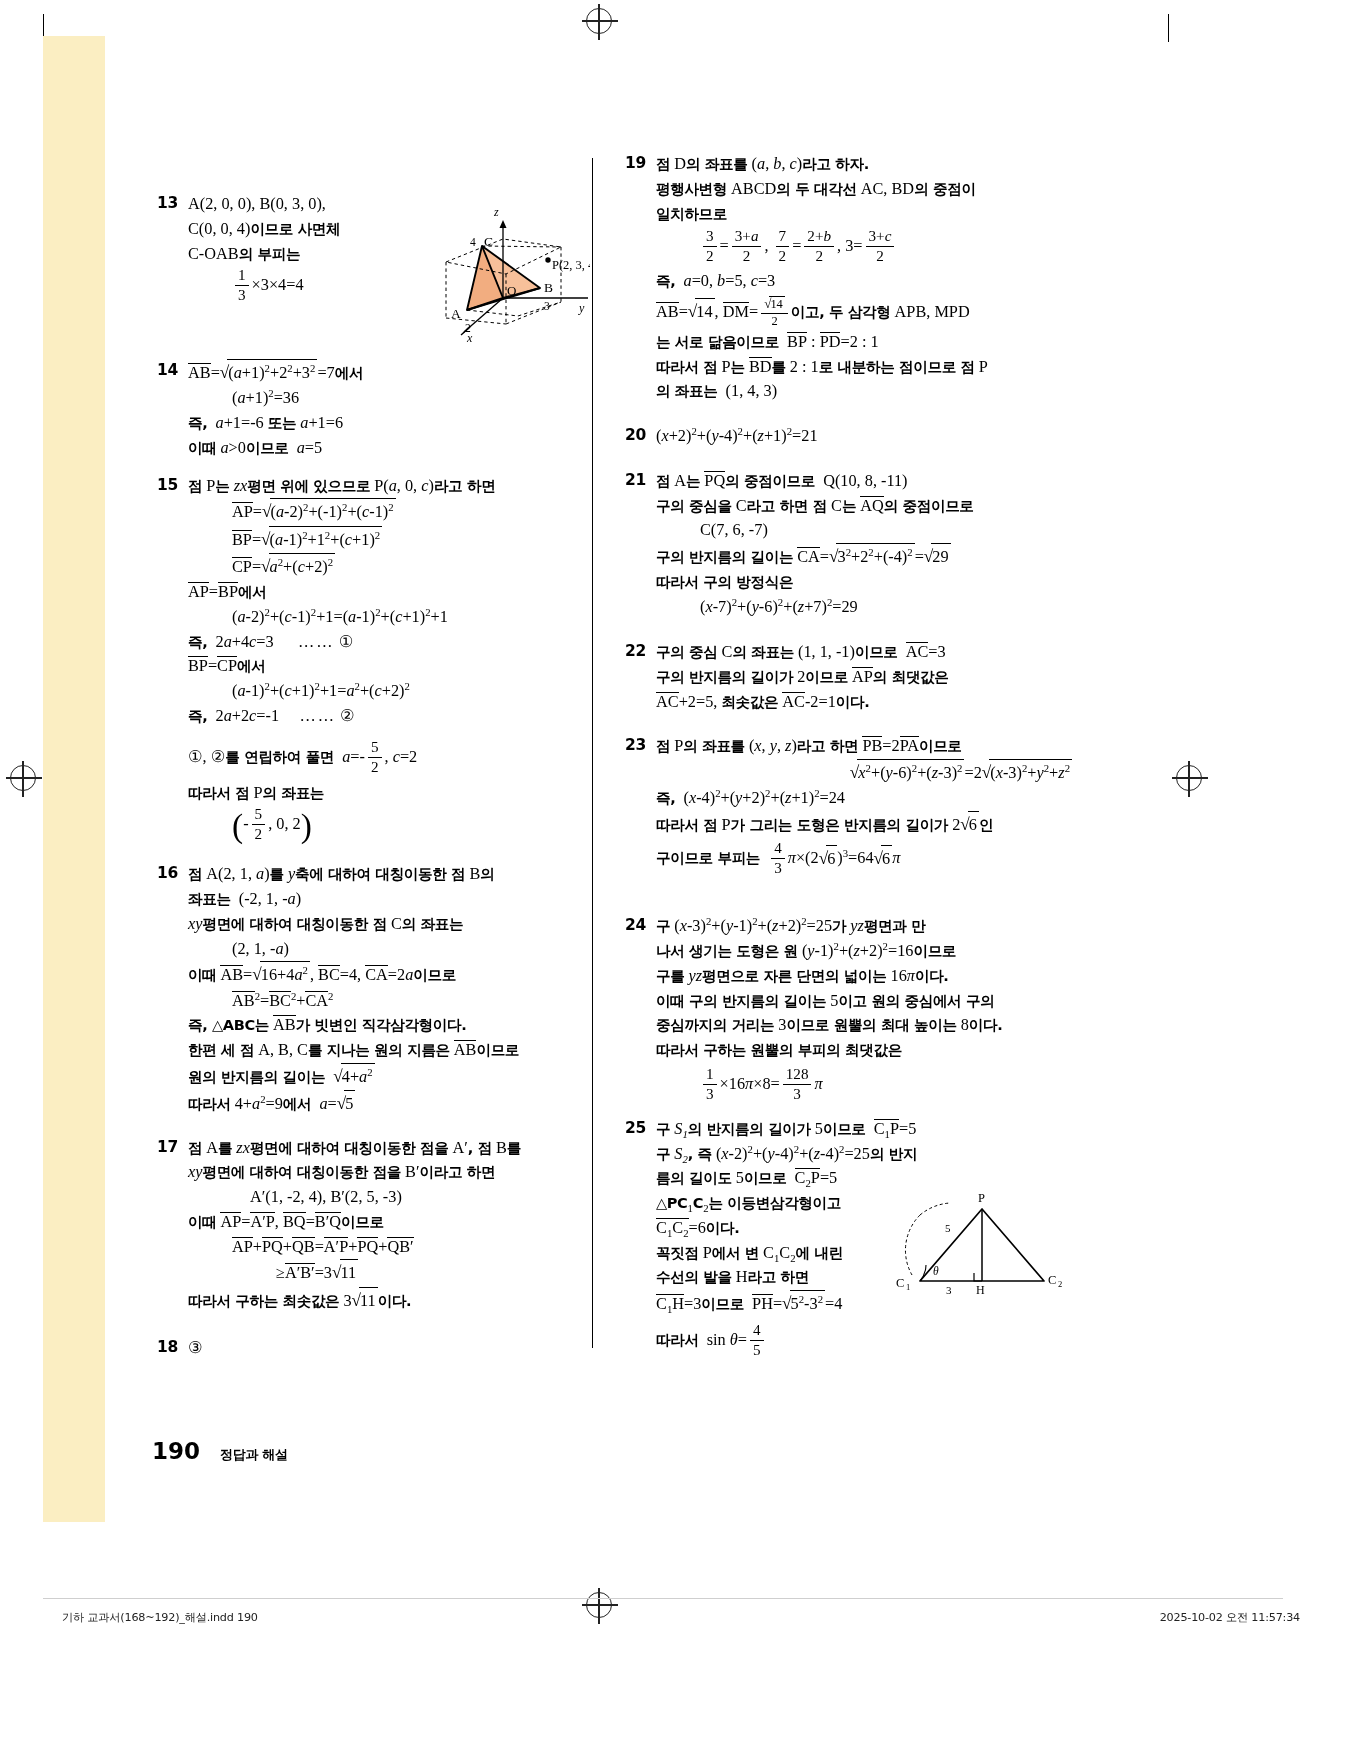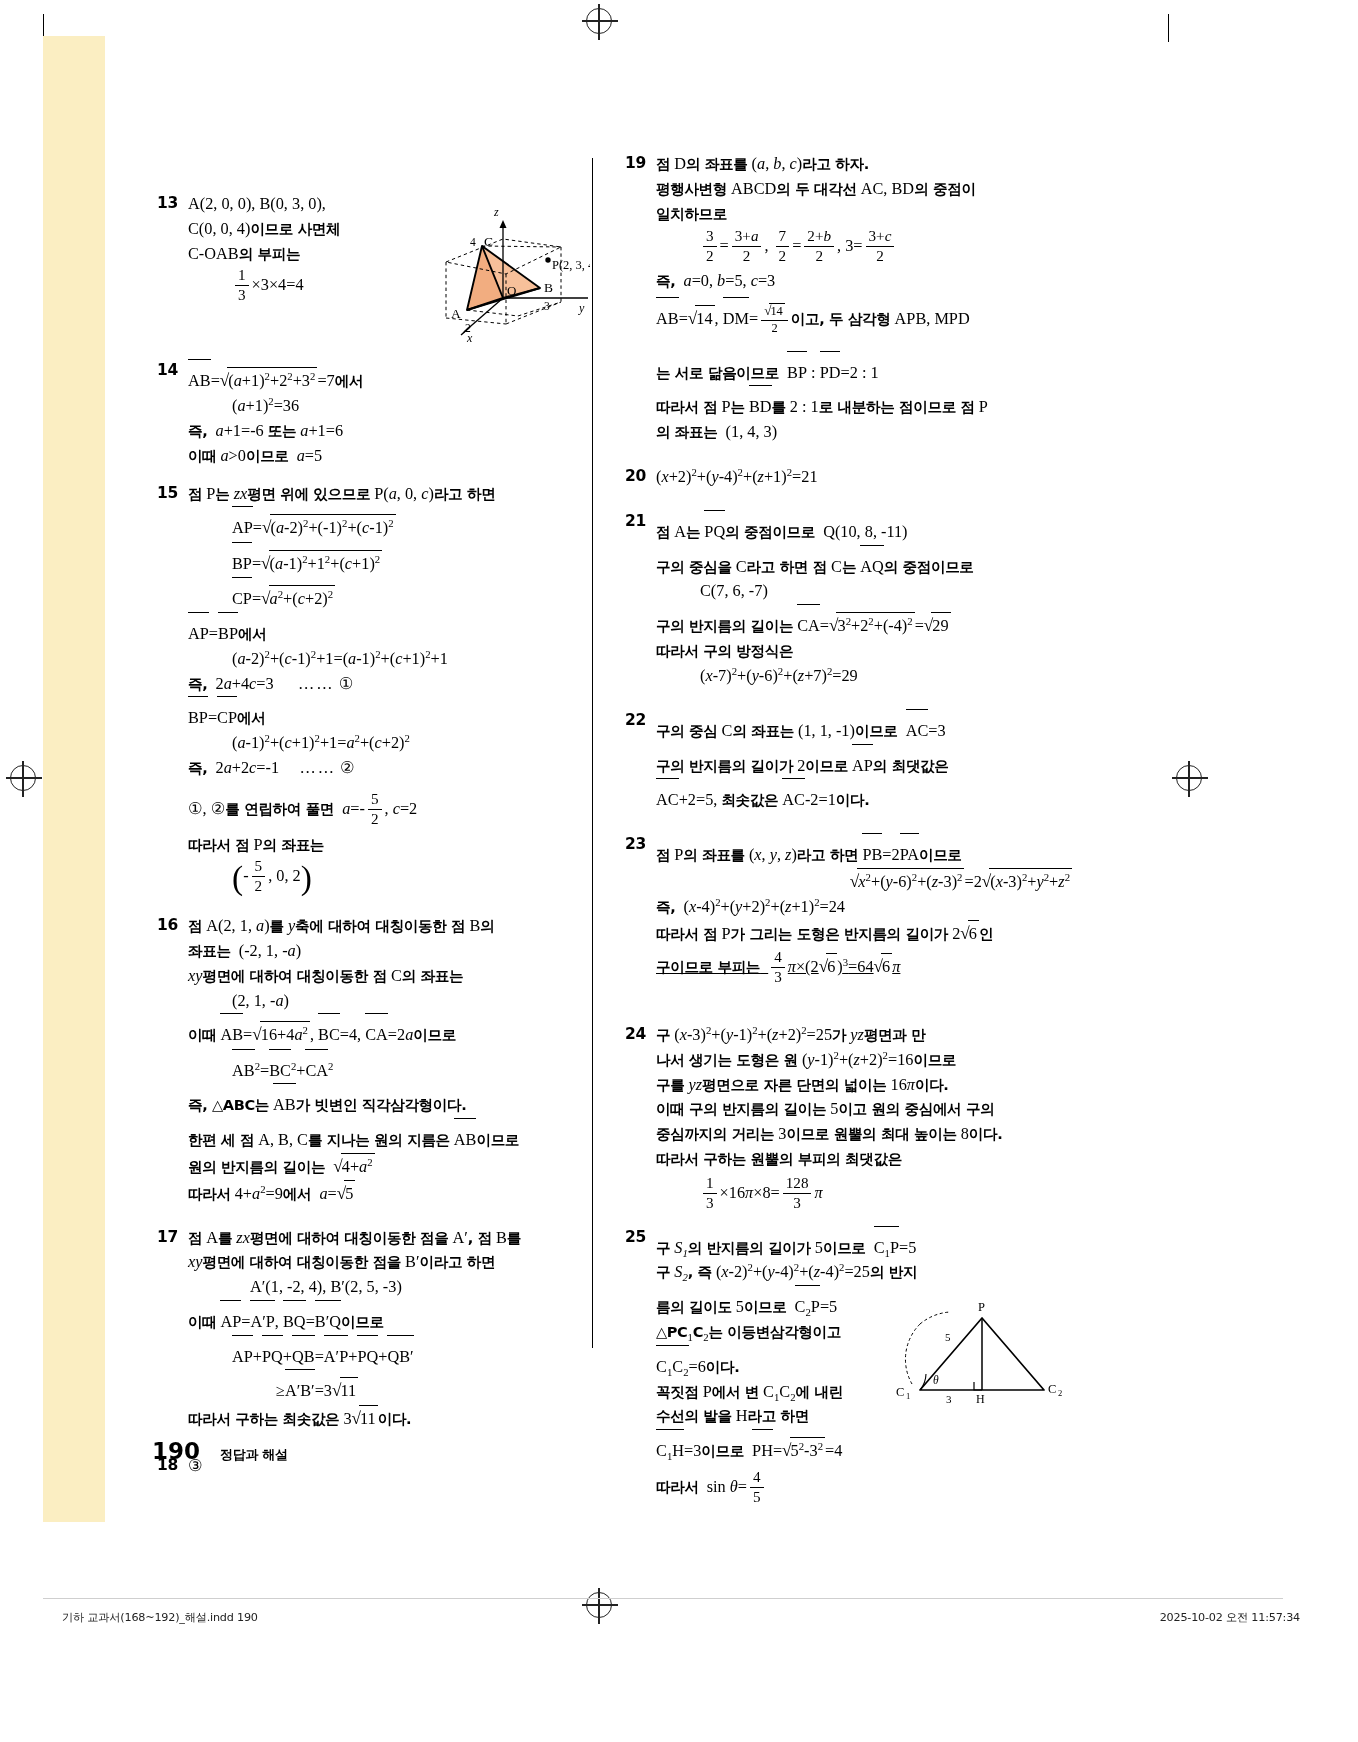--- a/index.html
+++ b/index.html
@@ -63,21 +63,21 @@
   .ind4 { padding-left:88px; }
 
   
   .mi { font-style:italic; font-family:"Liberation Serif", serif; }
   .kr { font-family:"DejaVu Sans", sans-serif; font-weight:bold; font-size:14.6px; letter-spacing:-0.4px; }
   .rm { font-family:"Liberation Serif", serif; }
 
   sup.e { font-size:0.66em; vertical-align:super; line-height:0; }
   sub.e { font-size:0.66em; vertical-align:sub; line-height:0; }
 
-  .ovl { border-top:1.3px solid #000; padding-top:12px; display:inline-block; line-height:1.05; }
+  .ovl { border-top:1.3px solid #000; padding-top:0px; display:inline-block; line-height:1.05; }
 
   
   .sqrt { display:inline-block; white-space:nowrap; position:relative; }
   .sqrt > .rad { font-size:1.06em; }
   .sqrt > .body { border-top:1.25px solid #000; padding:1px 2px 0 1px; display:inline-block; margin-left:-2px; }
 
   
   .frac {
     display:inline-block; vertical-align:middle; text-align:center;
     line-height:1.12; margin:0 3px; position:relative; top:-1px;
@@ -347,21 +347,21 @@
         </div>
         <div class="line ind2" style="margin-top:3px;">
           <span class="frac"><span class="num">3</span><span class="den">2</span></span><span class="rm">=</span><span class="frac"><span class="num">3+<span class="mi">a</span></span><span class="den">2</span></span><span class="rm">, </span><span class="frac"><span class="num">7</span><span class="den">2</span></span><span class="rm">=</span><span class="frac"><span class="num">2+<span class="mi">b</span></span><span class="den">2</span></span><span class="rm">, 3=</span><span class="frac"><span class="num">3+<span class="mi">c</span></span><span class="den">2</span></span>
         </div>
         <div class="line" style="margin-top:3px;">
           <span class="kr">즉,</span>&nbsp;&nbsp;<span class="mi">a</span><span class="rm">=0, </span><span class="mi">b</span><span class="rm">=5, </span><span class="mi">c</span><span class="rm">=3</span>
         </div>
         <div class="line" style="margin-top:3px;">
           <span class="ovl rm">AB</span><span class="rm">=</span><span class="sqrt"><span class="rad">√</span><span class="body"><span class="rm">14</span></span></span><span class="rm">, </span><span class="ovl rm">DM</span><span class="rm">=</span><span class="frac sm"><span class="num"><span class="sqrt"><span class="rad">√</span><span class="body">14</span></span></span><span class="den">2</span></span><span class="kr">이고, 두 삼각형</span> <span class="rm">APB, MPD</span>
         </div>
-        <div class="line" style="margin-top:14px;">
+        <div class="line" style="margin-top:0;">
           <span class="kr">는 서로 닮음이므로</span>&nbsp;&nbsp;<span class="ovl rm">BP</span><span class="rm"> : </span><span class="ovl rm">PD</span><span class="rm">=2 : 1</span>
         </div>
         <div class="line">
           <span class="kr">따라서 점</span> <span class="rm">P</span><span class="kr">는</span> <span class="ovl rm">BD</span><span class="kr">를</span> <span class="rm">2 : 1</span><span class="kr">로 내분하는 점이므로 점</span> <span class="rm">P</span>
         </div>
         <div class="line">
           <span class="kr">의 좌표는</span>&nbsp;&nbsp;<span class="rm">(1, 4, 3)</span>
         </div>
       </div>
     </div>
@@ -422,21 +422,21 @@
         </div>
         <div class="line ind1">
           <span class="sqrt"><span class="rad">√</span><span class="body"><span class="mi">x</span><sup class="e">2</sup><span class="rm">+(</span><span class="mi">y</span><span class="rm">-6)</span><sup class="e">2</sup><span class="rm">+(</span><span class="mi">z</span><span class="rm">-3)</span><sup class="e">2</sup></span></span><span class="rm">=2</span><span class="sqrt"><span class="rad">√</span><span class="body"><span class="rm">(</span><span class="mi">x</span><span class="rm">-3)</span><sup class="e">2</sup><span class="rm">+</span><span class="mi">y</span><sup class="e">2</sup><span class="rm">+</span><span class="mi">z</span><sup class="e">2</sup></span></span>
         </div>
         <div class="line">
           <span class="kr">즉,</span>&nbsp;&nbsp;<span class="rm">(</span><span class="mi">x</span><span class="rm">-4)</span><sup class="e">2</sup><span class="rm">+(</span><span class="mi">y</span><span class="rm">+2)</span><sup class="e">2</sup><span class="rm">+(</span><span class="mi">z</span><span class="rm">+1)</span><sup class="e">2</sup><span class="rm">=24</span>
         </div>
         <div class="line">
           <span class="kr">따라서 점</span> <span class="rm">P</span><span class="kr">가 그리는 도형은 반지름의 길이가</span> <span class="rm">2</span><span class="sqrt"><span class="rad">√</span><span class="body"><span class="rm">6</span></span></span><span class="kr">인</span>
         </div>
-        <div class="line" style="margin-top:3px;text-decoration:underline;">
+        <div class="line" style="margin-top:3px;">
           <span class="kr">구이므로 부피는</span>&nbsp;&nbsp;<span class="frac"><span class="num">4</span><span class="den">3</span></span><span class="mi">π</span><span class="rm">×(2</span><span class="sqrt"><span class="rad">√</span><span class="body"><span class="rm">6</span></span></span><span class="rm">)</span><sup class="e">3</sup><span class="rm">=64</span><span class="sqrt"><span class="rad">√</span><span class="body"><span class="rm">6</span></span></span><span class="mi">π</span>
         </div>
       </div>
     </div>
 
     <div class="prob" style="margin-top:36px;">
       <div class="pnum">24</div>
       <div class="pbody">
         <div class="line">
           <span class="kr">구</span> <span class="rm">(</span><span class="mi">x</span><span class="rm">-3)</span><sup class="e">2</sup><span class="rm">+(</span><span class="mi">y</span><span class="rm">-1)</span><sup class="e">2</sup><span class="rm">+(</span><span class="mi">z</span><span class="rm">+2)</span><sup class="e">2</sup><span class="rm">=25</span><span class="kr">가</span> <span class="mi">yz</span><span class="kr">평면과 만</span>

